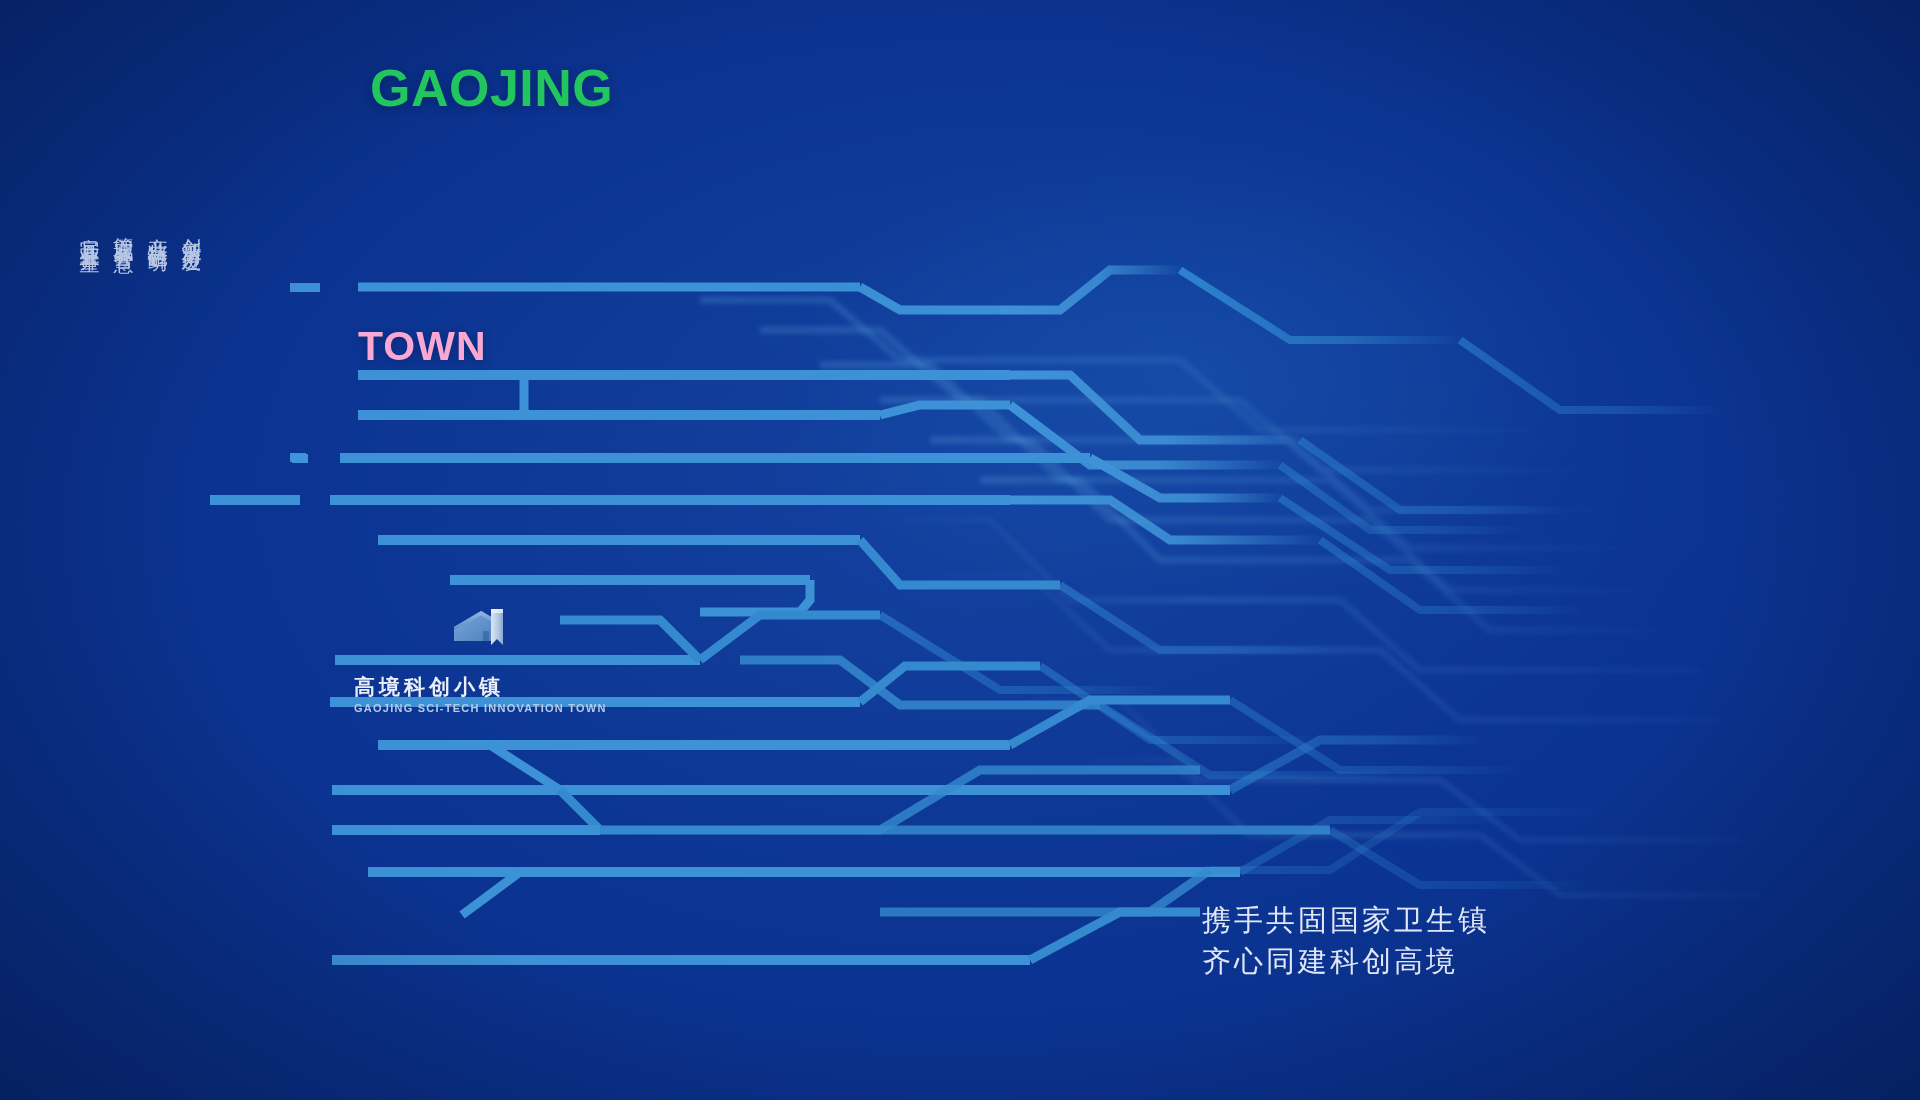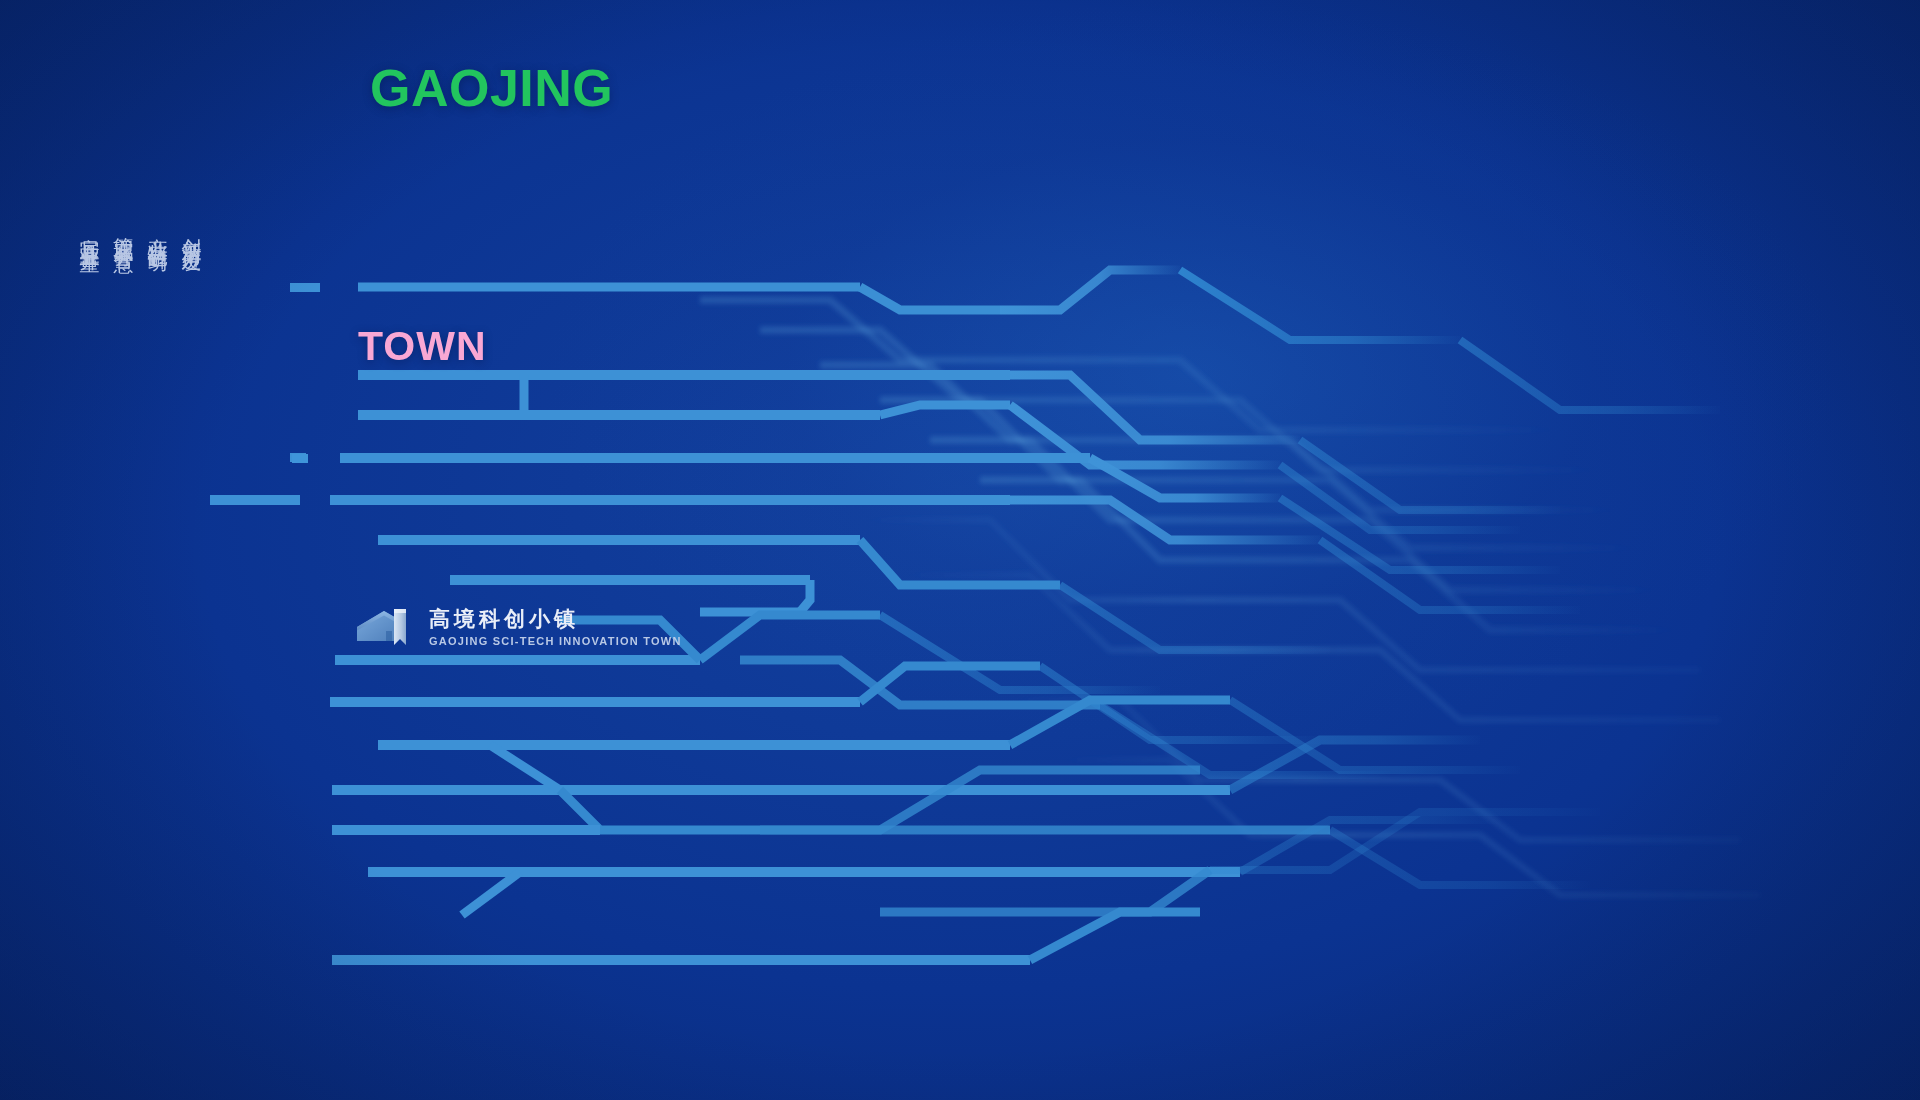--- a/index.html
+++ b/index.html
@@ -85,21 +85,22 @@
     opacity: 0.93;
   }
 
   
   #logo-lockup {
     position: absolute;
     left: 354px;
     top: 605px;
     display: flex;
     align-items: center;
-    gap: 17px;
+    gap: 26px;
+    flex-direction: column;
   }
   #logo-mark { width: 58px; height: 44px; flex: 0 0 auto; }
   #logo-text { display: flex; flex-direction: column; }
   #logo-cn {
     color: #e9eef8;
     font-size: 21px;
     font-weight: 700;
     letter-spacing: 4px;
     font-family: "DejaVu Sans", "Liberation Sans", sans-serif;
     line-height: 1.15;
@@ -321,14 +322,18 @@
       <path d="M40,4 L52,4 L52,8 L40,8 Z" fill="#eef3fa" opacity="0.8"></path>
 
       <rect x="32" y="26" width="6" height="10" fill="#2a5da0" opacity="0.55"></rect>
     </svg>
     <div id="logo-text">
       <div id="logo-cn">高境科创小镇</div>
       <div id="logo-en">GAOJING SCI-TECH INNOVATION TOWN</div>
     </div>
   </div>
 
+  <div id="corner-slogan">
+    <span>携手共固国家卫生镇</span>
+    <span>齐心同建科创高境</span>
+  </div>
 
 </div>
 
 </body></html>

